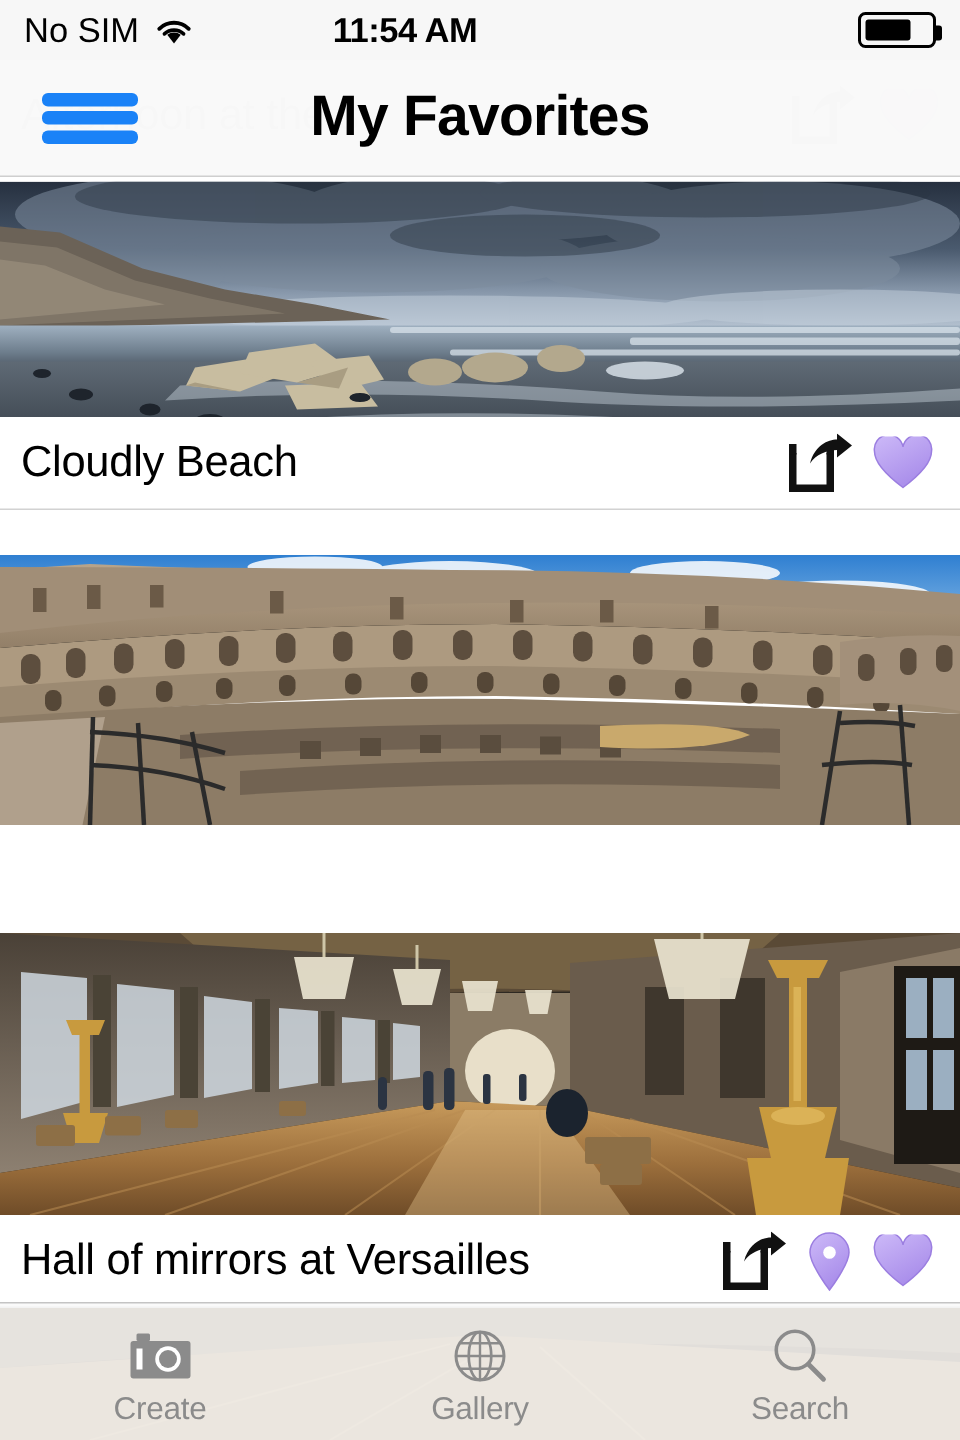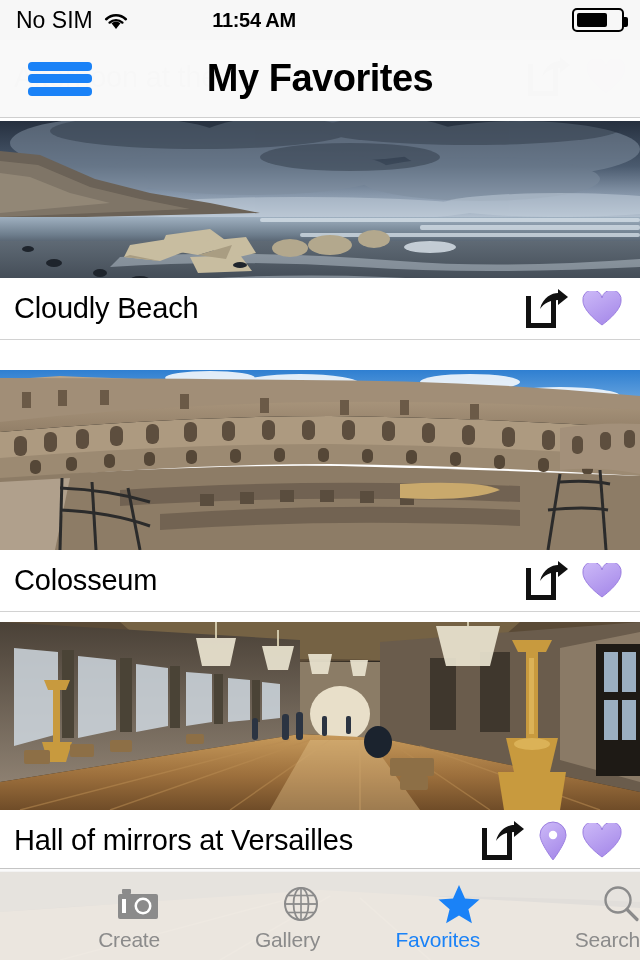--- a/index.html
+++ b/index.html
@@ -14,22 +14,22 @@
   
   .status-bar{
     position:absolute; top:0; left:0; width:640px; height:40px;
     background:#f7f7f7;
     display:flex; align-items:center;
     padding:0 16px;
     font-size:23px; color:#000;
     z-index:40;
   }
   .status-left{ display:flex; align-items:center; gap:10px; }
-  .status-center{ position:absolute; left:0; width:508px; text-align:center;
-                  font-weight:bold; font-size:20px; letter-spacing:-0.3px; }
+  .status-center{ position:absolute; left:16px; width:508px; text-align:center;
+                  font-weight:bold; font-size:23px; letter-spacing:-0.3px; }
   .status-right{ margin-left:auto; display:flex; align-items:center; z-index:2;}
   .wifi{ width:26px; height:20px; position:relative; }
   .battery{ width:52px; height:24px; border:2.5px solid #000; border-radius:5px;
             position:relative; display:flex; align-items:center; }
   .battery::after{ content:""; position:absolute; right:-6px; top:7px;
                    width:4px; height:10px; background:#000; border-radius:0 2px 2px 0; }
   .battery-fill{ height:14px; background:#000; margin-left:3px; border-radius:2px; }
 
   
   .scroll-area{
@@ -93,21 +93,21 @@
 
   
   .tab-bar{
     position:absolute; bottom:0; left:0; width:640px; height:92px;
     background:rgba(249,249,249,0.83);
     border-top:1px solid #c4c4c4;
     display:flex; z-index:30;
   }
   .tab{
     flex:1; display:flex; flex-direction:column;
-    align-items:flex-end; justify-content:center; gap:4px;
+    align-items:center; justify-content:center; gap:4px;
     padding-top:6px;
   }
   .tab-label{ font-size:21px; color:#8b8b8b; letter-spacing:-0.2px; }
   .tab.active .tab-label{ color:#1a82f7; }
   .tab-ico{ height:40px; display:flex; align-items:center; justify-content:center; }
 
   
   .scene{ position:absolute; inset:0; }
 </style>
 </head>
@@ -347,42 +347,20 @@
 
       <path d="M560 58 Q600 52 640 54 L640 104 Q600 96 560 100 Z" fill="#a3907a"></path>
       <g fill="#5d4e3e">
         <rect x="572" y="66" width="11" height="18" rx="5"></rect>
           <rect x="600" y="62" width="11" height="18" rx="5"></rect>
         <rect x="624" y="60" width="11" height="18" rx="5"></rect>
       </g>
     </svg>
   </div>
 
-  <div class="caption" style="position:absolute; top:550px;">
-    <span class="row-title">Colosseum</span>
-    <span class="cap-icons">
-      <span class="share-ico">
-        <span class="share-box"></span>
-        <svg class="share-arrow" viewBox="0 0 32 26">
-          <path d="M4 20 C7 8, 16 4, 22 4 L22 0 L32 8 L22 16 L22 11 C15 11, 8 14, 4 20 Z" fill="#111"></path>
-        </svg>
-      </span>
-      <span class="heart">
-        <svg viewBox="0 0 40 36" width="40" height="36">
-          <defs>
-              <linearGradient id="hg2" x1="0" y1="0" x2="0.6" y2="1">
-            <stop offset="0%" stop-color="#cdbaf8"></stop>
-                <stop offset="100%" stop-color="#a88cea"></stop>
-          </linearGradient>
-            </defs>
-          <path d="M20 34 C4 22, 1 14, 1 10 A9 9 0 0 1 20 7 A9 9 0 0 1 39 10 C39 14, 36 22, 20 34 Z" fill="url(#hg2)" stroke="#9b7ee0" stroke-width="1"></path>
-        </svg>
-      </span>
-    </span>
-  </div>
 
   <div class="photo" style="position:absolute; top:622px; height:188px;">
     <svg class="scene" viewBox="0 0 640 188" preserveAspectRatio="none">
       <defs>
         <linearGradient id="floorG" x1="0" y1="0" x2="0" y2="1">
           <stop offset="0%" stop-color="#c79a5b"></stop>
             <stop offset="55%" stop-color="#9c6f3c"></stop>
           <stop offset="100%" stop-color="#6f4c28"></stop>
         </linearGradient>
         <linearGradient id="wallG" x1="0" y1="0" x2="0" y2="1">
@@ -594,28 +572,20 @@
         <ellipse cx="19" cy="19" rx="7.5" ry="16" fill="none" stroke="#8b8b8b" stroke-width="1.8"></ellipse>
         <path d="M3 19 H35" stroke="#8b8b8b" stroke-width="1.8"></path>
         <path d="M6 10.5 H32" stroke="#8b8b8b" stroke-width="1.6"></path>
         <path d="M6 27.5 H32" stroke="#8b8b8b" stroke-width="1.6"></path>
         <path d="M19 3 V35" stroke="#8b8b8b" stroke-width="1.6"></path>
       </svg>
     </span>
     <span class="tab-label">Gallery</span>
   </div>
 
-  <div class="tab active">
-    <span class="tab-ico">
-      <svg viewBox="0 0 42 40" width="42" height="40">
-        <path d="M21 1 L27 14.6 L41.5 15.6 L30.4 25.2 L33.9 39.3 L21 31.6 L8.1 39.3 L11.6 25.2 L0.5 15.6 L15 14.6 Z" fill="#1a82f7"></path>
-      </svg>
-    </span>
-    <span class="tab-label">Favorites</span>
-  </div>
 
   <div class="tab">
     <span class="tab-ico">
       <svg viewBox="0 0 38 38" width="38" height="38">
         <circle cx="16" cy="15" r="12.5" fill="none" stroke="#8b8b8b" stroke-width="2.4"></circle>
         <path d="M25 24.5 L35 34.5" stroke="#8b8b8b" stroke-width="3.2" stroke-linecap="round"></path>
       </svg>
     </span>
     <span class="tab-label">Search</span>
   </div>

